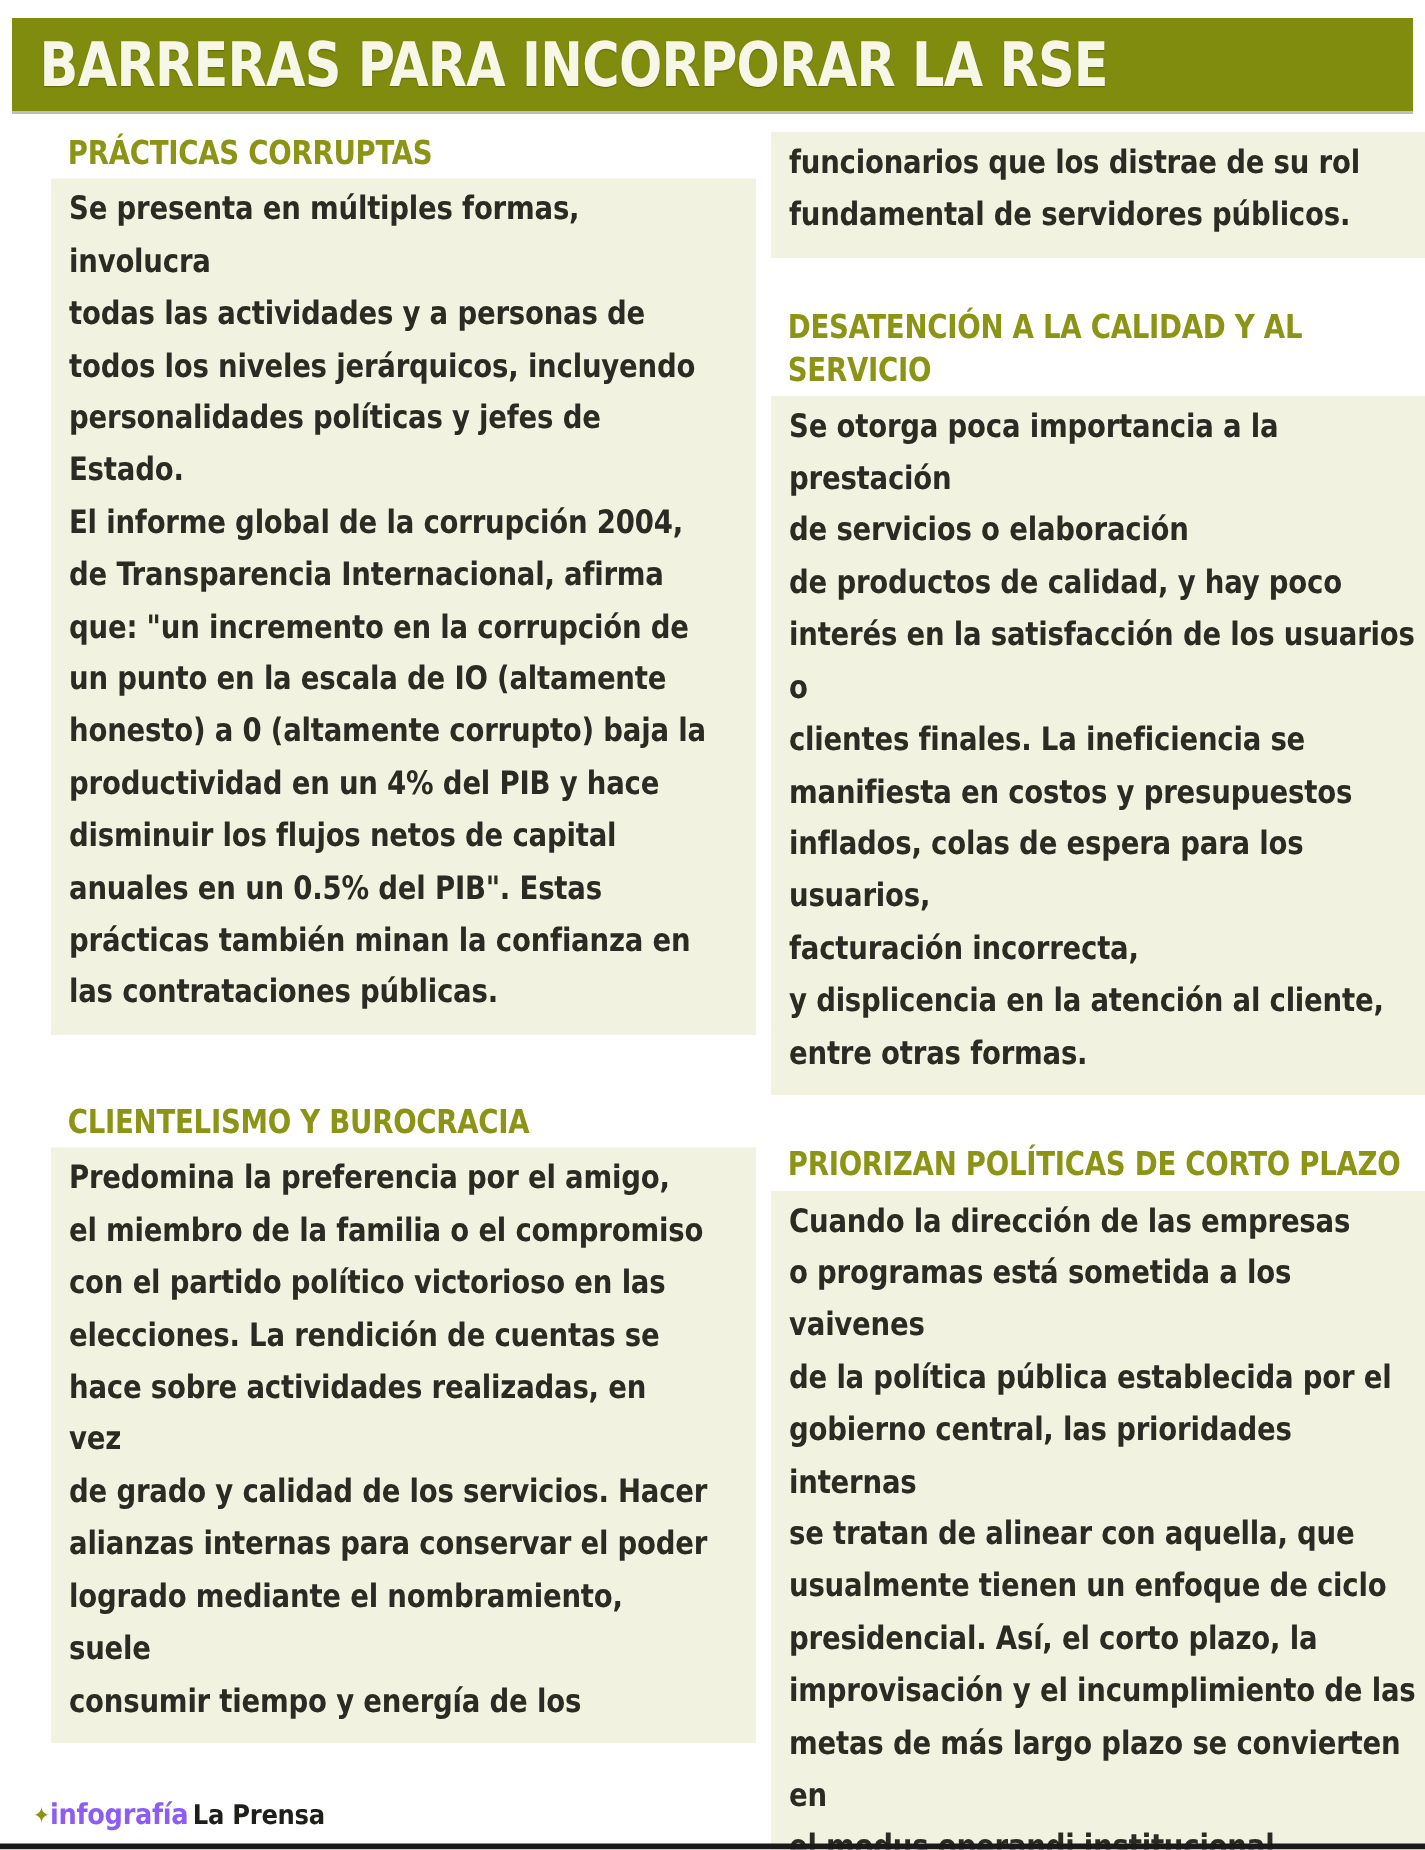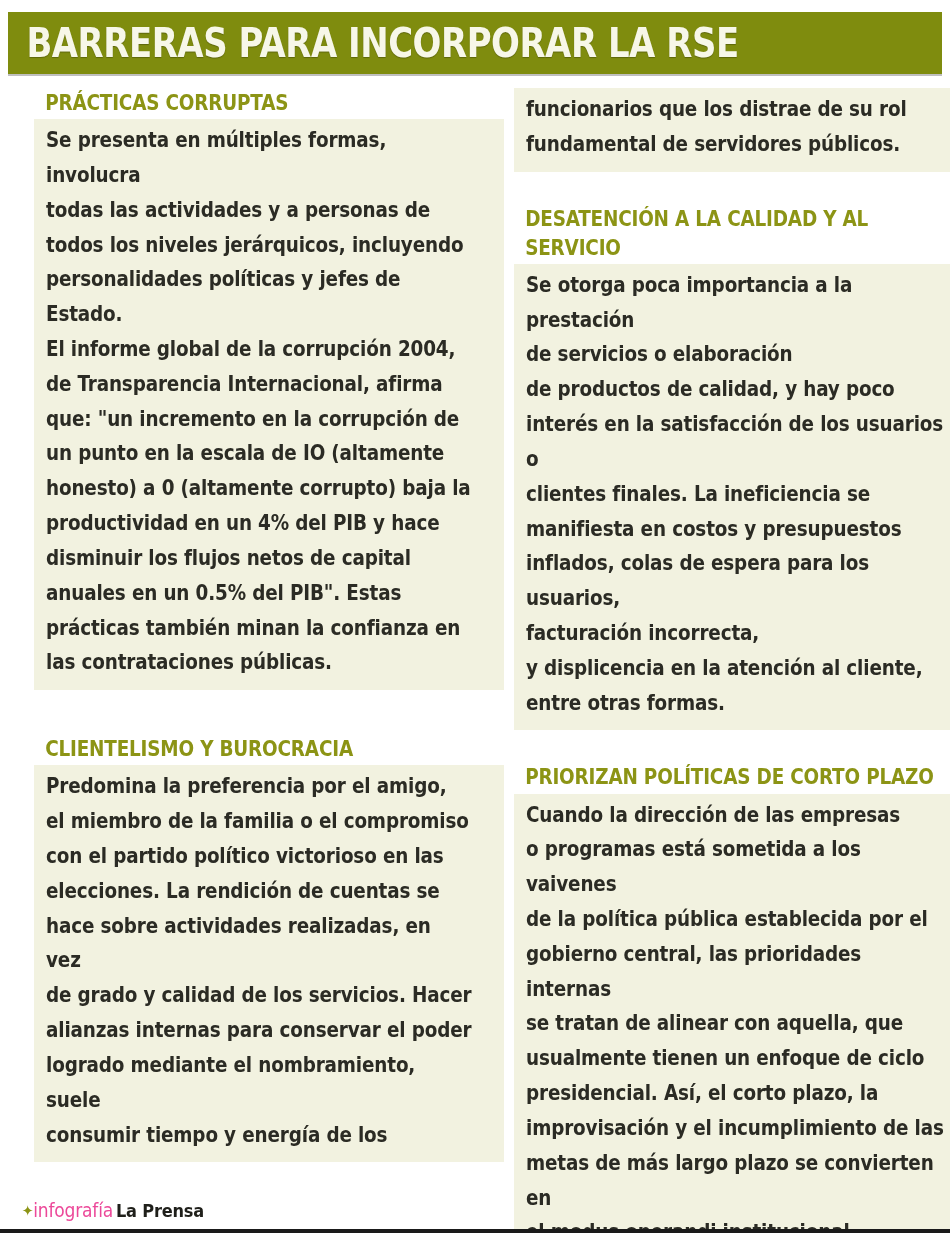--- a/index.html
+++ b/index.html
@@ -114,22 +114,22 @@
     height: 4px;
     background: #1a1a1a;
     margin: 0;
   }
   .bullet {
     color: #8c9415;
     font-size: 15px;
     vertical-align: 1px;
   }
   .credit-key {
-    color: #ec4899;
-    font-weight: normal;
+    color: #8b5cf6;
+    font-weight: bold;
     font-size: 19px;
     letter-spacing: -0.2px;
   }
   .credit-val {
     color: #1f1f1a;
     font-weight: bold;
     font-size: 18px;
     letter-spacing: -0.2px;
     padding-left: 3px;
     margin-top: 20px;

